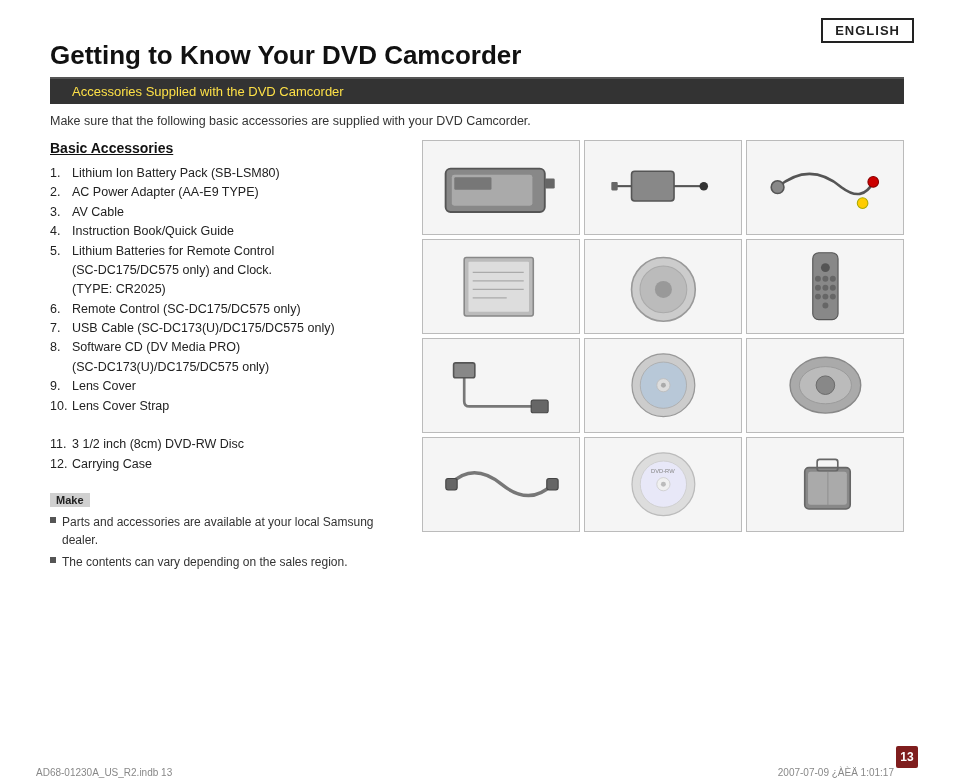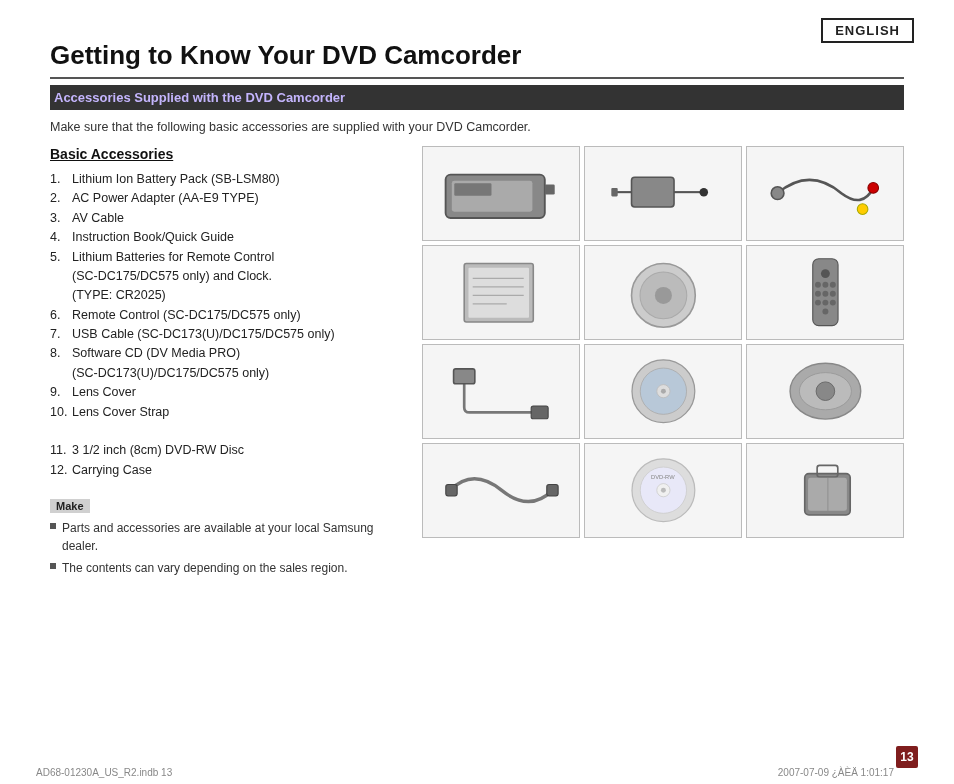--- a/index.html
+++ b/index.html
@@ -32,33 +32,32 @@
       font-weight: bold;
       font-size: 13px;
       letter-spacing: 1px;
     }
 
     
     .page-title {
       font-size: 26px;
       font-weight: bold;
       margin-top: 10px;
-      margin-bottom: 6px;
       color: #111;
       border-bottom: 2px solid #555;
       padding-bottom: 6px;
     }
 
     
     .section-header {
       background: #333;
-      color: #c4b5fd;
+      color: #fde047;
       font-size: 13px;
-      font-weight: bold;
-      padding: 5px 4px;
+      font-weight: normal;
+      padding: 5px 22px;
       margin-bottom: 10px;
     }
 
     .intro-text {
       font-size: 12.5px;
       margin-bottom: 12px;
       color: #333;
     }
 
     

